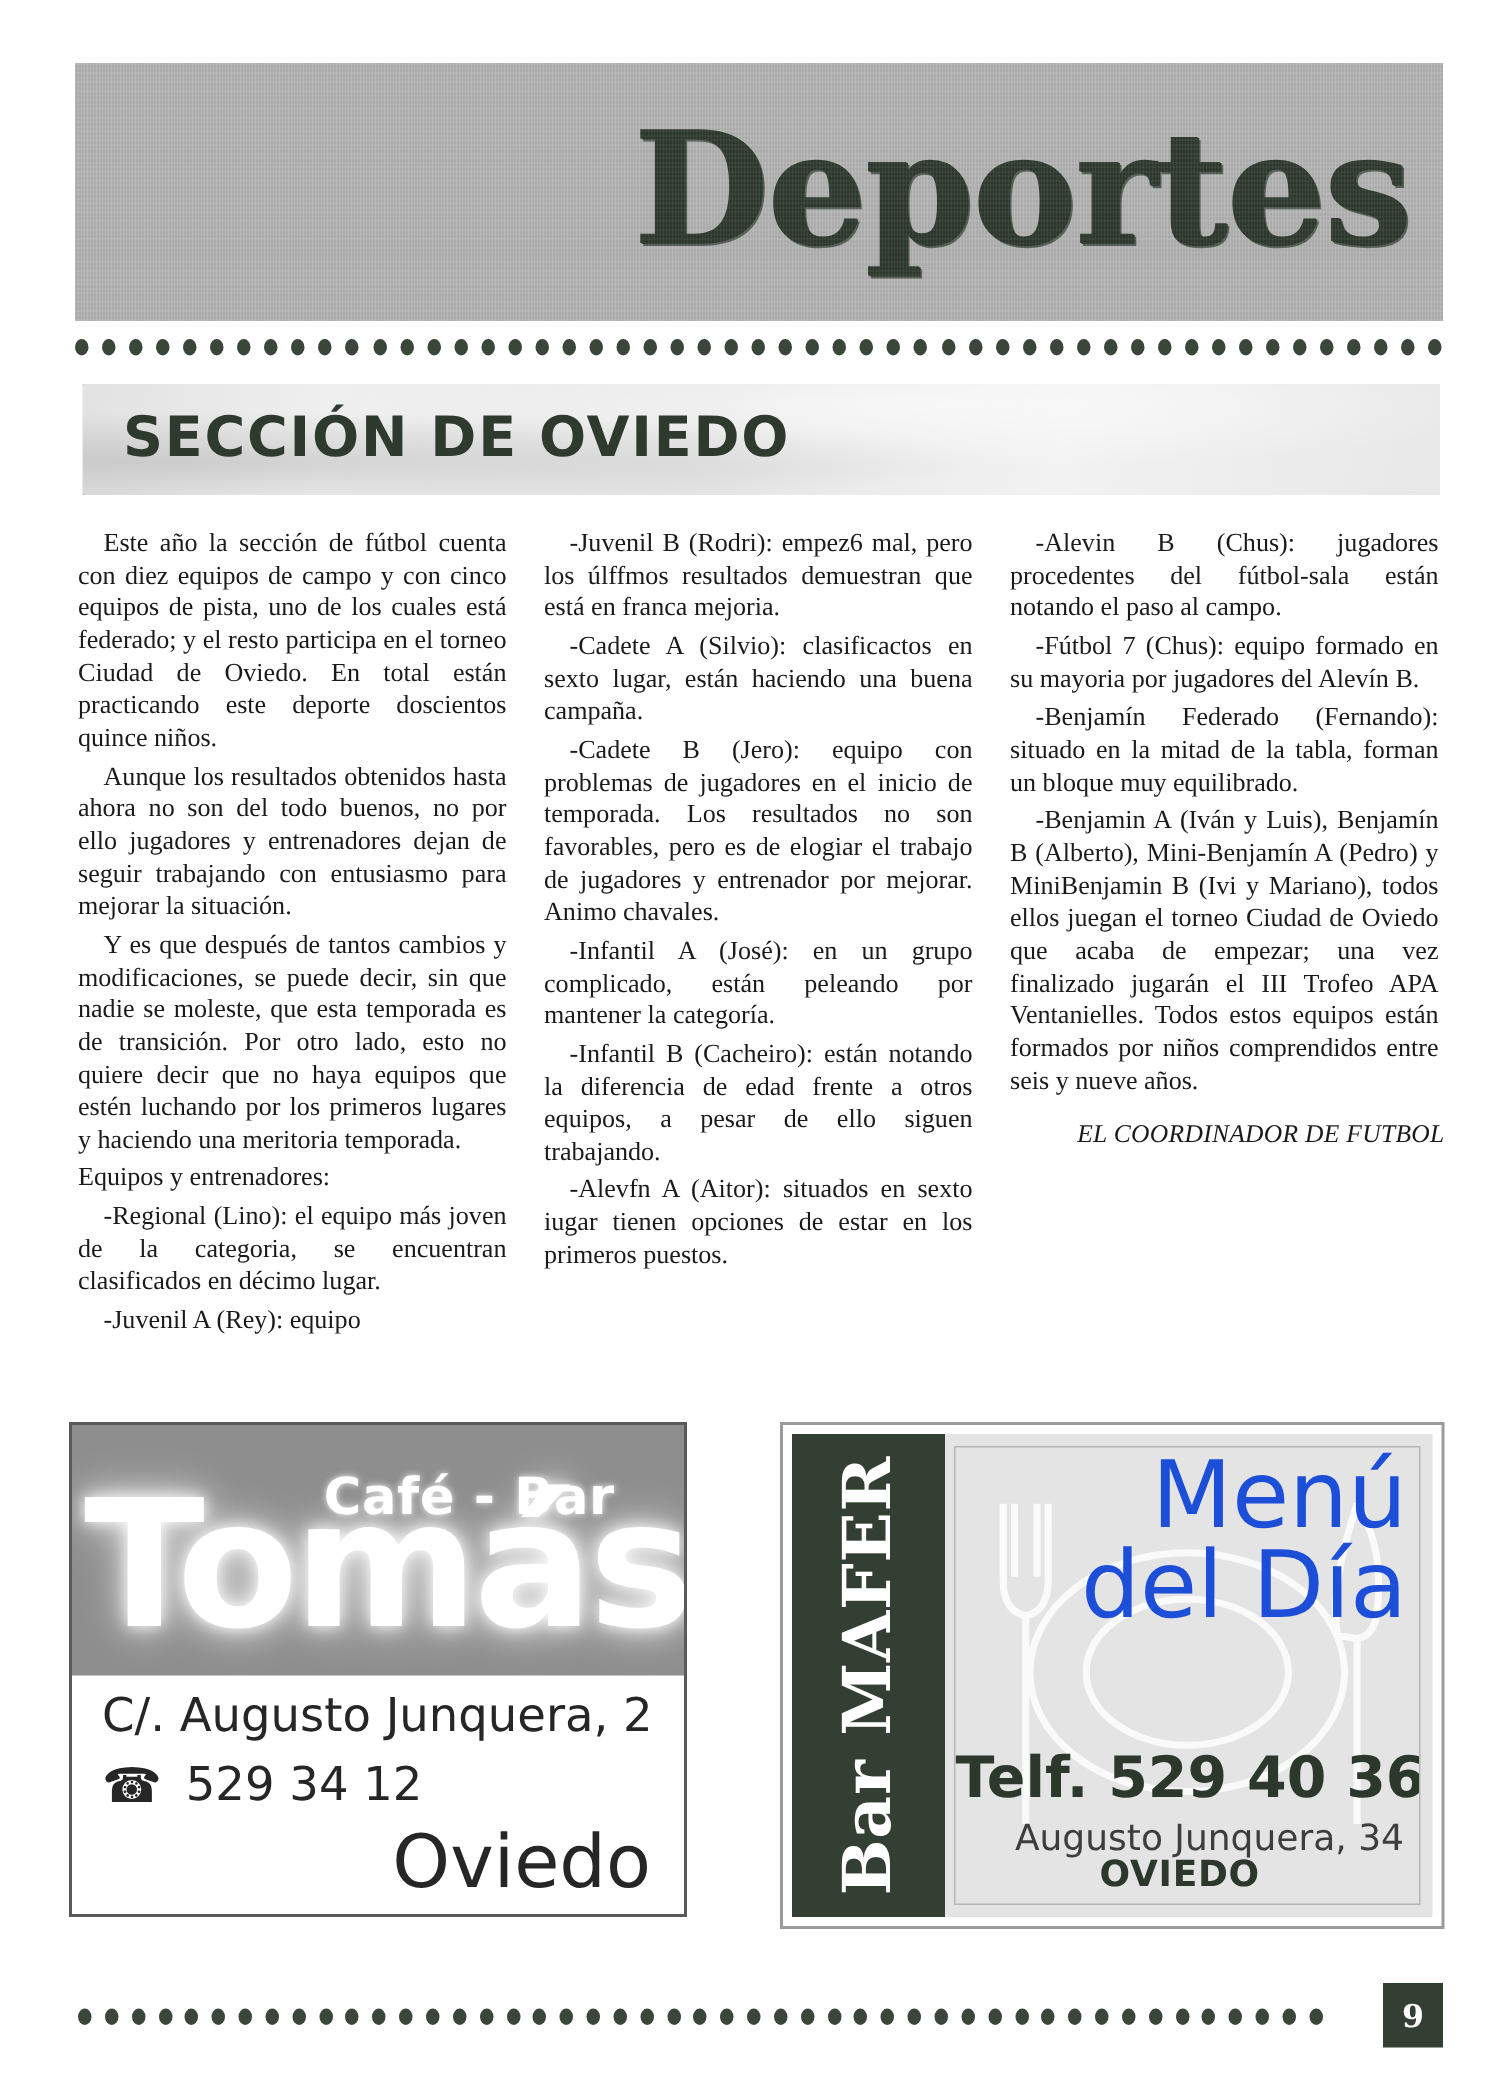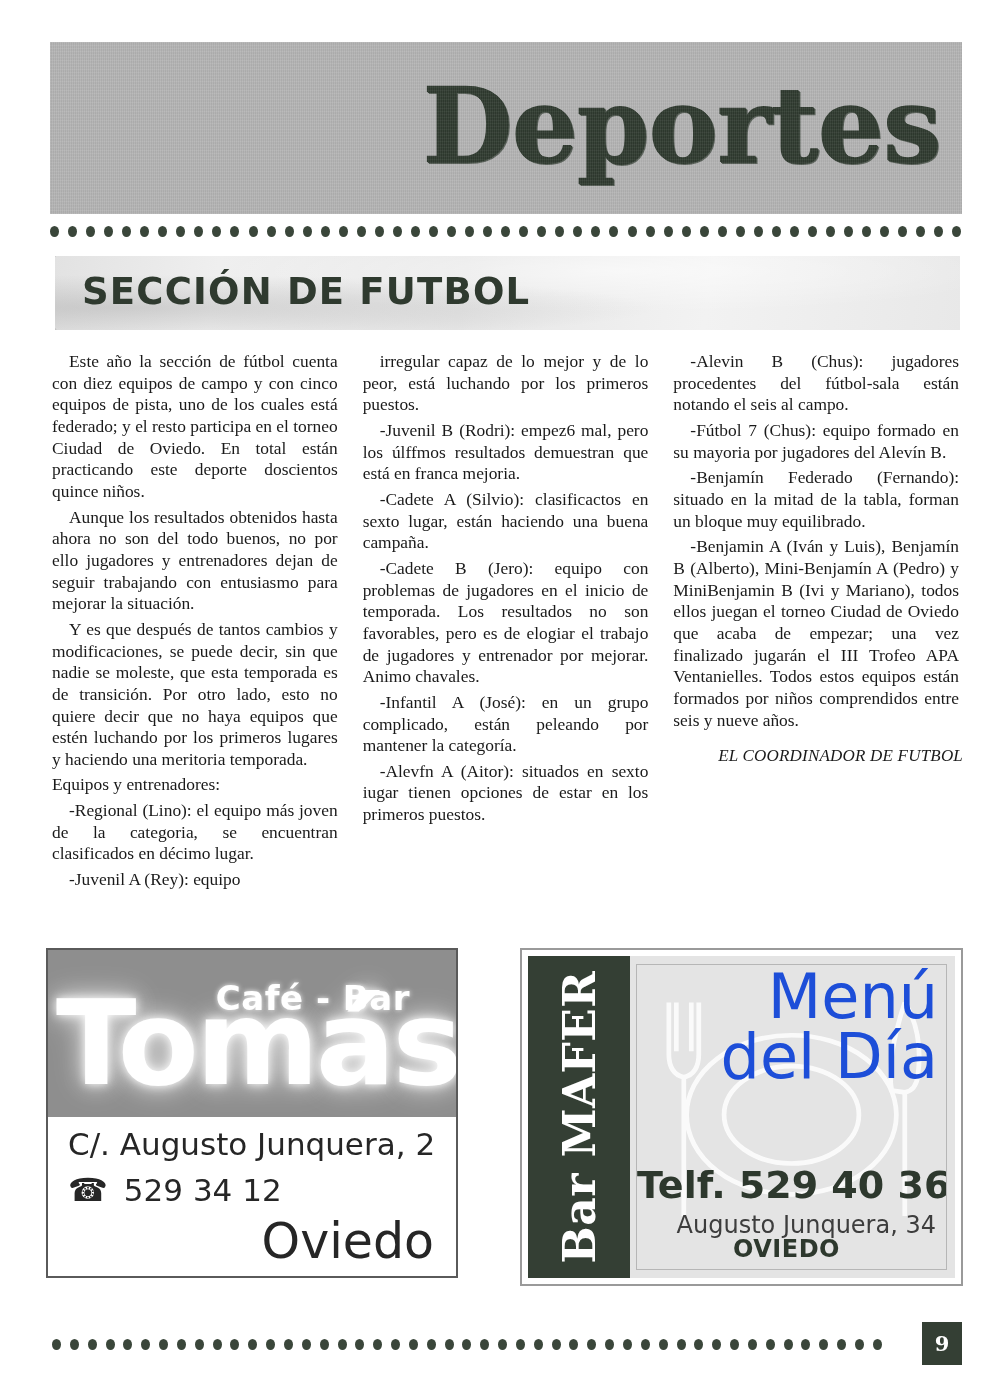--- a/index.html
+++ b/index.html
@@ -401,42 +401,42 @@
     <span class="dot"></span>
     <span class="dot"></span>
     <span class="dot"></span>
     <span class="dot"></span>
     <span class="dot"></span>
     <span class="dot"></span>
     <span class="dot"></span>
   </div>
 
 <div class="section-band">
-  <div class="section-title">SECCIÓN DE FUTBOL</div>
+  <div class="section-title">SECCIÓN DE OVIEDO</div>
 </div>
 
 <div class="article">
   <div class="col" id="col-1">
       <p>Este año la sección de fútbol cuenta con diez equipos de campo y con cinco equipos de pista, uno de los cuales está federado; y el resto participa en el torneo Ciudad de Oviedo. En total están practicando este deporte doscientos quince niños.</p>
       <p>Aunque los resultados obtenidos hasta ahora no son del todo buenos, no por ello jugadores y entrenadores dejan de seguir trabajando con entusiasmo para mejorar la situación.</p>
       <p>Y es que después de tantos cambios y modificaciones, se puede decir, sin que nadie se moleste, que esta temporada es de transición. Por otro lado, esto no quiere decir que no haya equipos que estén luchando por los primeros lugares y haciendo una meritoria temporada.</p>
       <p class="no-indent">Equipos y entrenadores:</p>
       <p>-Regional (Lino): el equipo más joven de la categoria, se encuentran clasificados en décimo lugar.</p>
       <p>-Juvenil A (Rey): equipo</p>
     </div>
   <div class="col" id="col-2">
-      <p>irregular capaz de lo mejor y de lo peor, está luchando por los primeros puestos.</p>
       <p>-Juvenil B (Rodri): empez6 mal, pero los úlffmos resultados demuestran que está en franca mejoria.</p>
       <p>-Cadete A (Silvio): clasificactos en sexto lugar, están haciendo una buena campaña.</p>
       <p>-Cadete B (Jero): equipo con problemas de jugadores en el inicio de temporada. Los resultados no son favorables, pero es de elogiar el trabajo de jugadores y entrenador por mejorar. Animo chavales.</p>
       <p>-Infantil A (José): en un grupo complicado, están peleando por mantener la categoría.</p>
+      <p>-Infantil B (Cacheiro): están notando la diferencia de edad frente a otros equipos, a pesar de ello siguen trabajando.</p>
       <p>-Alevfn A (Aitor): situados en sexto iugar tienen opciones de estar en los primeros puestos.</p>
     </div>
   <div class="col" id="col-3">
-    <p>-Alevin B (Chus): jugadores procedentes del fútbol-sala están notando el seis al campo.</p>
+    <p>-Alevin B (Chus): jugadores procedentes del fútbol-sala están notando el paso al campo.</p>
       <p>-Fútbol 7 (Chus): equipo formado en su mayoria por jugadores del Alevín B.</p>
       <p>-Benjamín Federado (Fernando): situado en la mitad de la tabla, forman un bloque muy equilibrado.</p>
       <p>-Benjamin A (Iván y Luis), Benjamín B (Alberto), Mini-Benjamín A (Pedro) y MiniBenjamin B (Ivi y Mariano), todos ellos juegan el torneo Ciudad de Oviedo que acaba de empezar; una vez finalizado jugarán el III Trofeo APA Ventanielles. Todos estos equipos están formados por niños comprendidos entre seis y nueve años.</p>
       <div class="signature">EL COORDINADOR DE FUTBOL</div>
   </div>
 </div>
 
 <div class="ad-tomas">
   <div class="tomas-gray">
     <div class="tomas-cafebar">Café - Bar</div>

